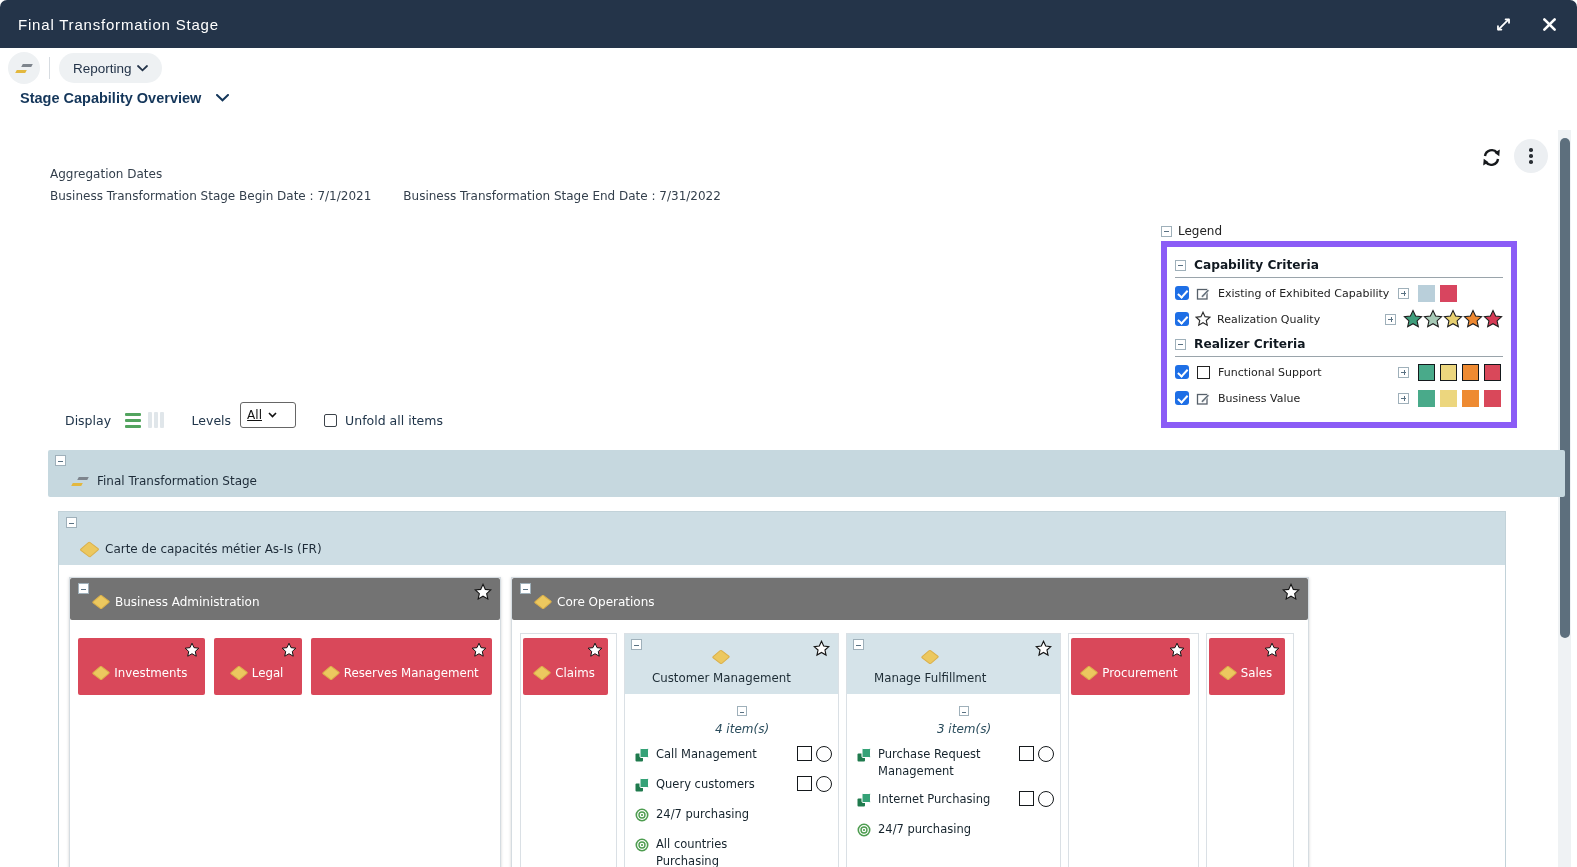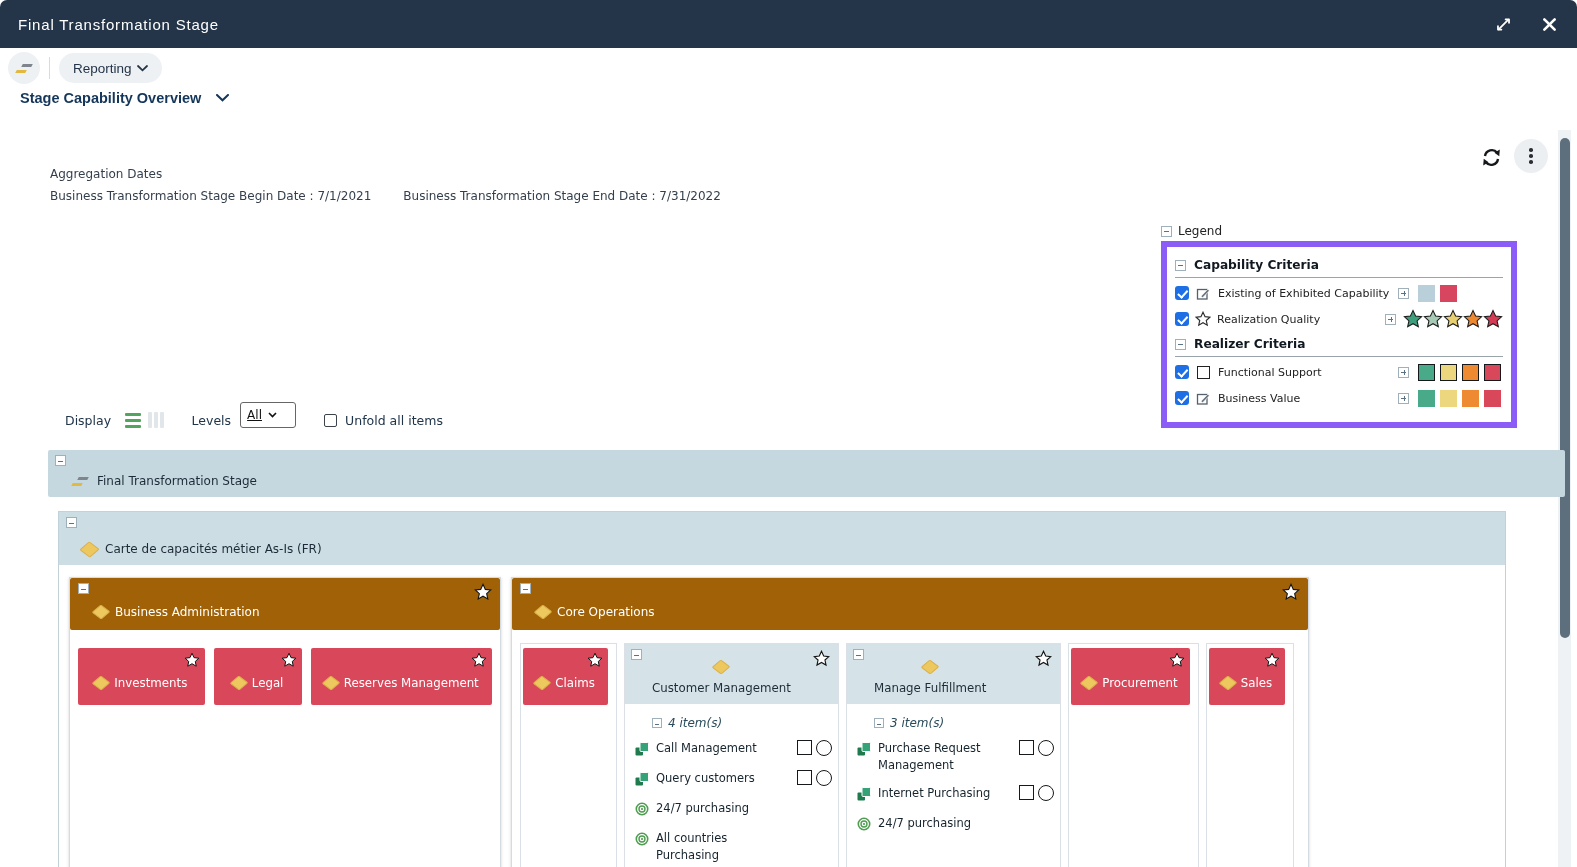--- a/index.html
+++ b/index.html
@@ -72,39 +72,39 @@
   .map-root-header{position:absolute;left:48px;top:450px;width:1517px;height:47px;background:#c6d8df;border-radius:2px;}
   .map-root-header .hdr-line,.carte-header .hdr-line{position:absolute;left:24px;bottom:9px;display:flex;align-items:center;gap:9px;
           font-size:12px;color:#1d2b38;}
   .minusbox{position:absolute;left:7px;top:5px;}
   .carte{position:absolute;left:58px;top:511px;width:1448px;height:400px;border:1px solid #c2d2d9;background:#fff;box-sizing:border-box;}
   .carte-header{position:relative;height:53px;background:#cddde4;}
   .carte-content{padding:12px 10px 0 10px;display:flex;gap:10px;height:330px;align-items:stretch;}
   .grp{border:1px solid #d5dce1;box-shadow:0 1px 3px rgba(0,0,0,.18);background:#fff;display:flex;flex-direction:column;box-sizing:border-box;}
   .grp-ba{width:432px;}
   .grp-co{width:798px;}
-  .grp-header{height:52px;background:#a16207;border-radius:2px;position:relative;flex:none;cursor:pointer;}
+  .grp-header{height:42px;background:#737373;border-radius:2px;position:relative;flex:none;cursor:pointer;}
   .grp-header .minusbox{left:8px;top:5px;}
   .grp-header .hdr-star{position:absolute;right:8px;top:5px;cursor:pointer;}
   .grp-title{position:absolute;left:25px;bottom:11px;display:flex;align-items:center;gap:8px;color:#fff;font-size:12px;}
   .grp-body{padding:13px 8px 0 8px;display:flex;flex:1;}
   .grp-ba .grp-body{gap:9px;align-items:flex-start;padding-top:18px;}
   .grp-co .grp-body{gap:7px;align-items:stretch;}
   .red-box{background:#d9485a;border-radius:2px;height:57px;position:relative;display:flex;align-items:center;justify-content:center;
            box-sizing:border-box;padding-top:12px;cursor:pointer;}
   .red-box .box-star{position:absolute;right:5px;top:4px;}
   .box-label{display:flex;align-items:center;gap:7px;color:#fff;font-size:11.8px;white-space:nowrap;}
   .cap-col{border:1px solid #dae0e5;background:#fff;box-sizing:border-box;display:flex;flex-direction:column;}
   .cap-col .red-box{margin:4px 8px 0 2px;}
   .col-hdr{height:60px;background:#d5e3e9;position:relative;flex:none;cursor:pointer;}
   .col-hdr .minusbox{left:6px;top:5px;}
   .col-hdr .hdr-star{position:absolute;right:8px;top:6px;cursor:pointer;}
   .col-hdr .grp-title{left:27px;bottom:9px;color:#1d2c35;font-size:11.8px;flex-direction:column;}
   .col-body{padding:12px 6px 0 10px;}
-  .items-head{margin-left:17px;display:flex;align-items:center;gap:6px;font-size:12px;font-style:italic;color:#2a4c5c;}
+  .items-head{margin-left:17px;display:flex;align-items:center;gap:6px;font-size:12px;font-style:italic;color:#2a4c5c;flex-direction:column;}
   .cap-item{margin-top:10px;display:flex;align-items:flex-start;gap:7px;cursor:pointer;}
   .cap-item .it-ico{flex:none;margin-top:1px;}
   .cap-item .it-label{flex:1;font-size:11.5px;color:#16242d;line-height:1.5;}
   .cap-item .it-label.wide{max-width:122px;flex:none;}
   .indics{display:flex;gap:4px;margin-left:auto;flex:none;}
   .ind-sq{width:15px;height:15px;border:1.5px solid #15191c;background:#fff;box-sizing:border-box;cursor:pointer;}
   .ind-ci{width:16px;height:16px;border:1.5px solid #15191c;border-radius:50%;background:#fff;box-sizing:border-box;cursor:pointer;}
   
   .diamond{width:11px;height:11px;background:#ecc85f;border:1px solid #dbb04a;transform:rotate(43deg) skew(-6deg,-6deg);border-radius:1.5px;flex:none;}
   .diamond.sm{width:10px;height:10px;}

